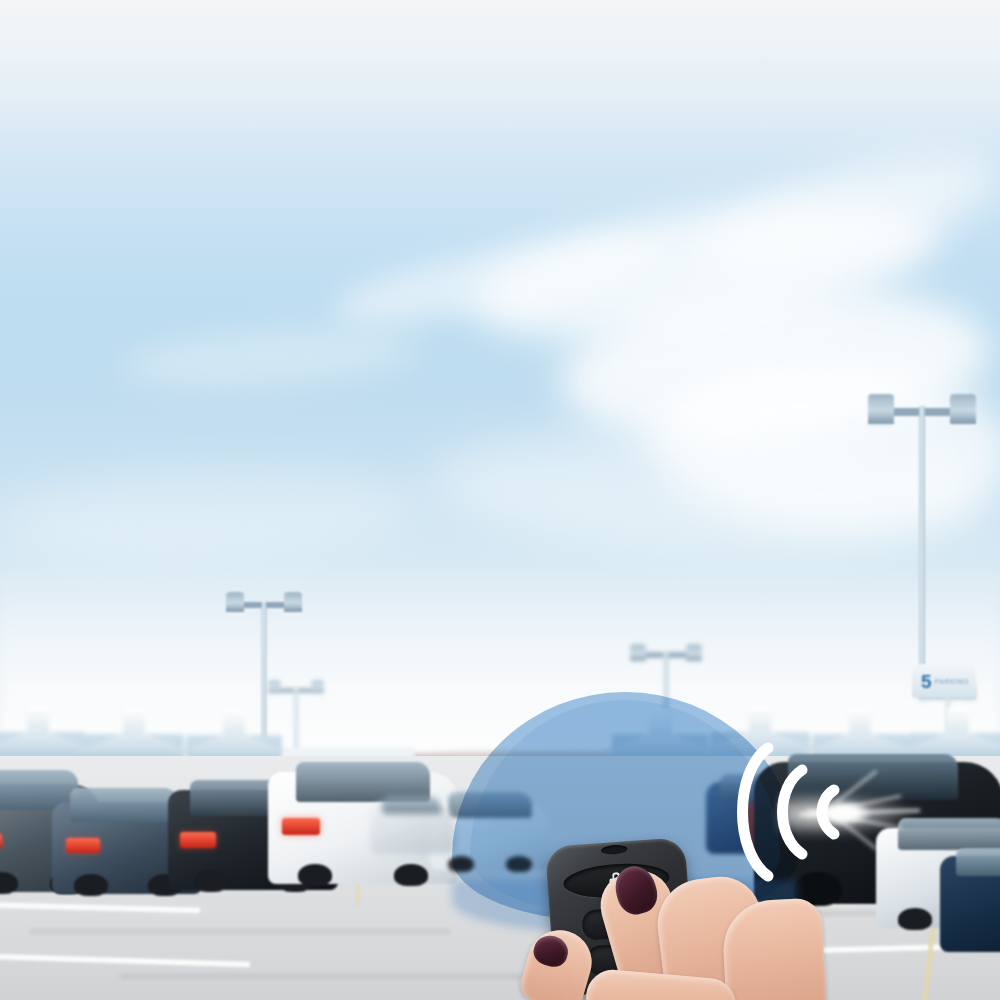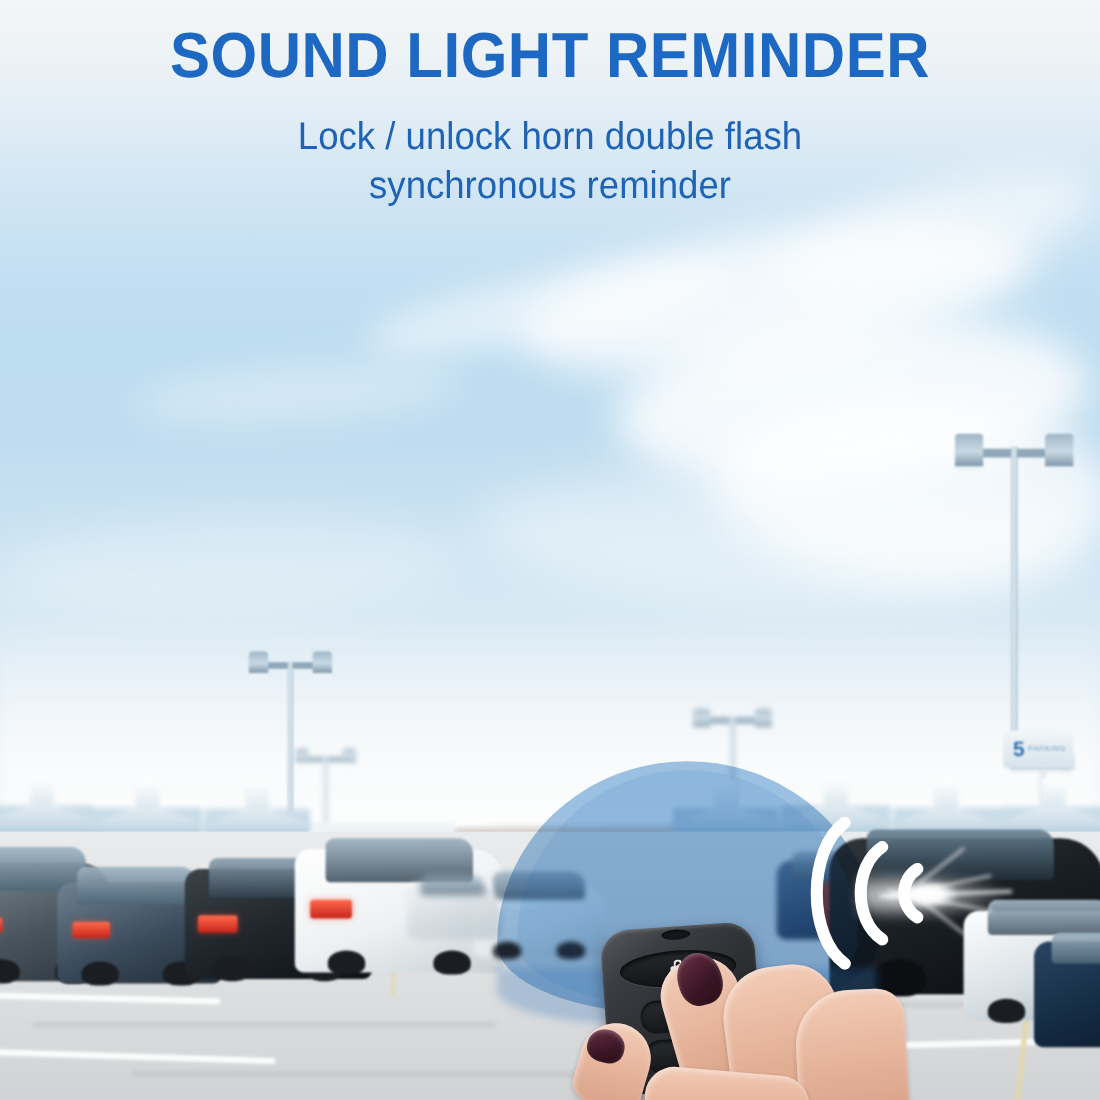--- a/index.html
+++ b/index.html
@@ -179,27 +179,20 @@
   <div class="cloud cl1"></div>
   <div class="cloud cl2"></div>
   <div class="cloud cl3"></div>
   <div class="cloud cl4"></div>
   <div class="cloud cl5"></div>
   <div class="cloud cl6"></div>
   <div class="cloud cl7"></div>
   <div class="cloud cl8"></div>
   <div class="haze"></div>
 
-  <div class="headline">
-    <div class="title">SOUND LIGHT REMINDER</div>
-    <div class="subtitle">
-      <div>Lock / unlock horn double flash</div>
-      <div>synchronous reminder</div>
-    </div>
-  </div>
 
   <div class="pole soft" style="left:862px; top:398px; width:120px; height:300px;">
     <div class="arm" style="width:92px; top:10px;"></div>
     <div class="lamp" style="left:6px;"></div>
     <div class="lamp" style="left:88px;"></div>
     <div class="mast" style="height:292px;"></div>
   </div>
 
   <div class="pole soft" style="left:224px; top:596px; width:80px; height:170px;">
     <div class="arm" style="width:62px; top:6px; height:6px;"></div>

